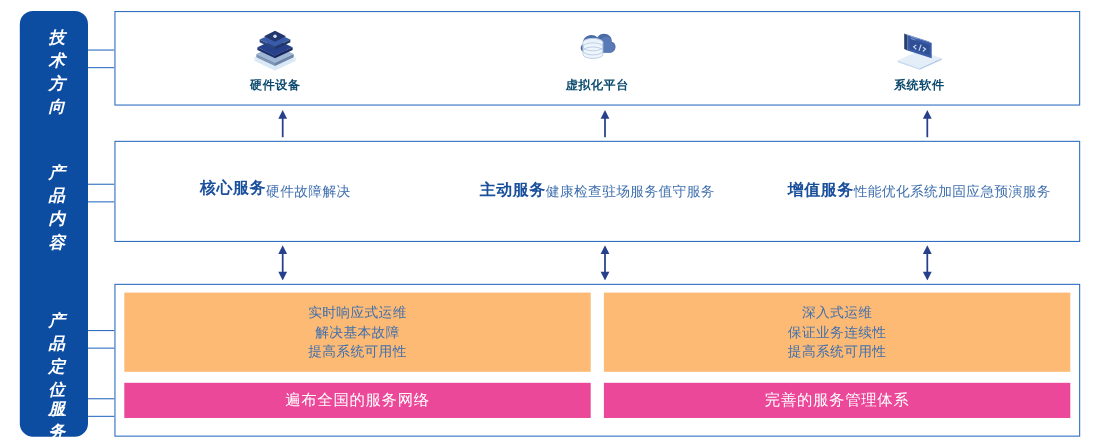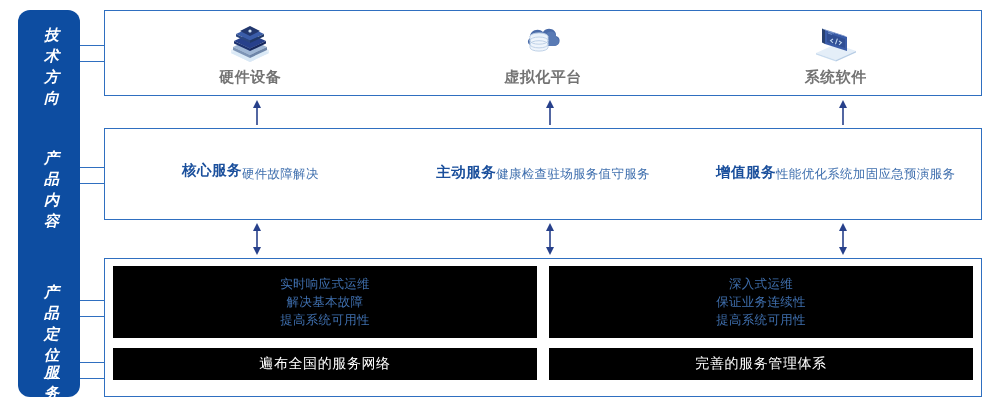--- a/index.html
+++ b/index.html
@@ -52,21 +52,21 @@
     width: 878px; height: 86px;
     display: flex;
   }
   .tech-cell {
     flex: 1 1 0;
     display: flex; flex-direction: column;
     align-items: center; justify-content: center;
     gap: 4px;
   }
   .tech-label {
-    color: #737373; font-weight: bold; font-size: 15px;
+    color: #0c4a6e; font-weight: bold; font-size: 11px;
     letter-spacing: .5px;
   }
   .icon-wrap { width: 58px; height: 44px; display:block; }
 
   
   .content-row {
     position: absolute; left: 104px; top: 128px;
     width: 878px; height: 92px; display: flex;
   }
   .content-cell {
@@ -85,30 +85,30 @@
   .content-cell.single .content-title { margin-bottom: 7px; }
 
   
   .bottom-row {
     position: absolute; left: 113px; top: 266px;
     width: 860px; height: 124px;
     display: flex; gap: 12px;
   }
   .bottom-col { flex: 1 1 0; display: flex; flex-direction: column; gap: 10px; }
   .grey-card {
-    background: #000000; height: 72px;
+    background: #fdba74; height: 72px;
     display: flex; flex-direction: column;
     align-items: center; justify-content: center;
   }
   .grey-line {
     color: #3f6fae; font-size: 12.5px; line-height: 18px;
     letter-spacing: .3px;
   }
   .blue-bar {
-    background: #000000; height: 32px;
+    background: #ec4899; height: 32px;
     display: flex; align-items: center; justify-content: center;
     color: #ffffff; font-size: 14px; letter-spacing: .6px;
   }
 
   
   .arrow { position: absolute; }
 </style>
 </head>
 <body>
 

